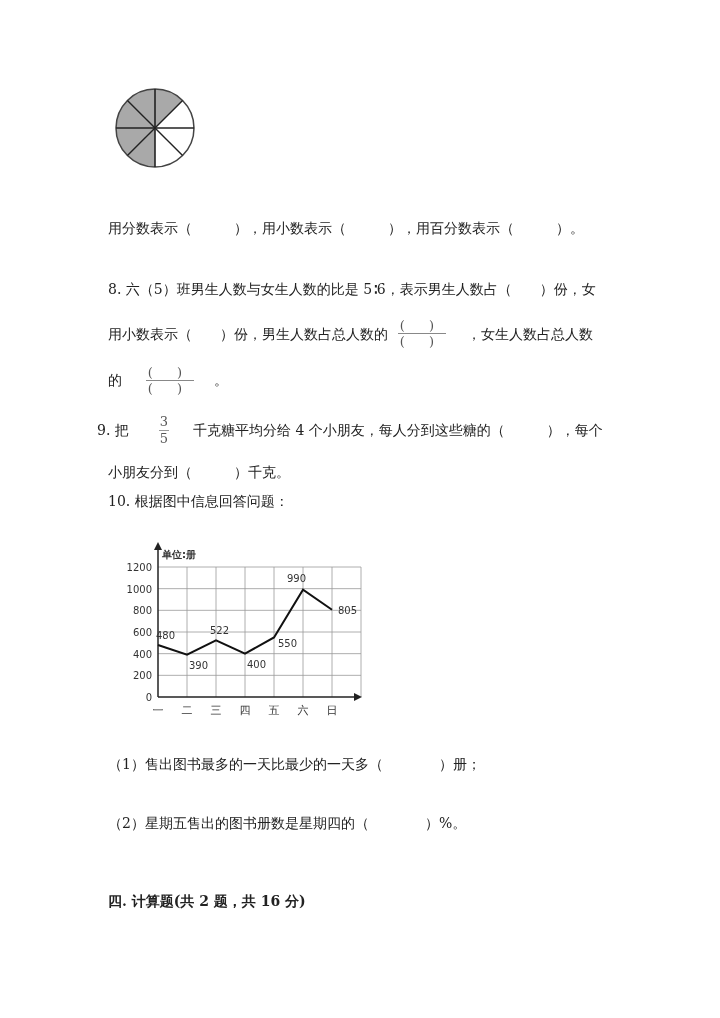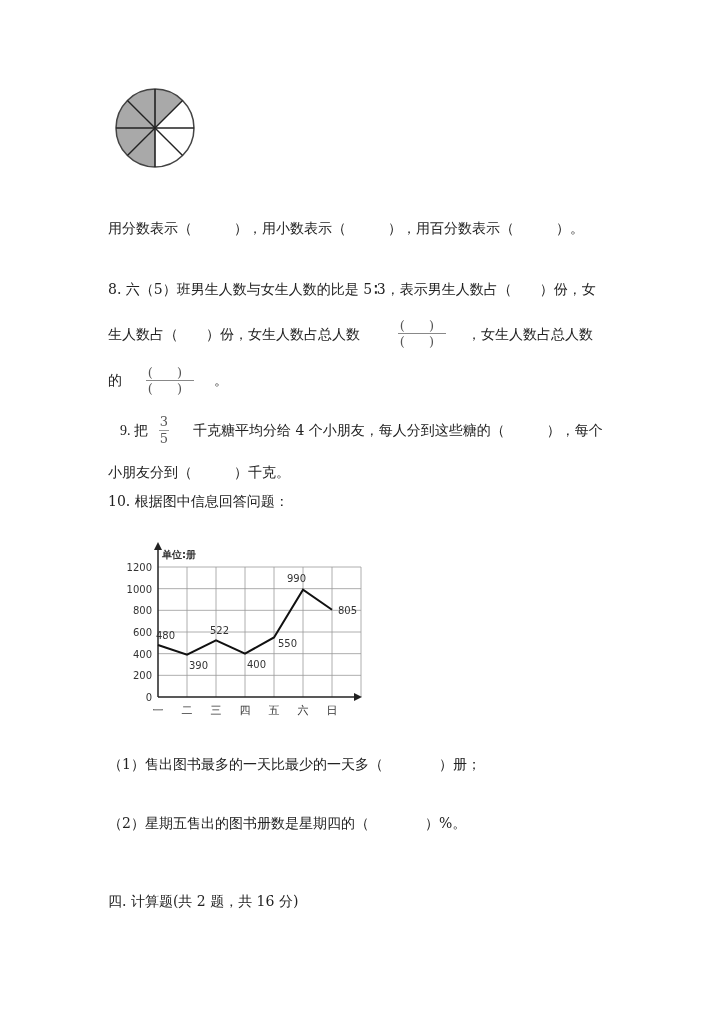--- a/index.html
+++ b/index.html
@@ -4,21 +4,21 @@
 <style>
   html, body { margin:0; padding:0; background:#ffffff; }
   body { width:720px; height:1018px; position:relative; overflow:hidden;
          font-family:"DejaVu Serif","Liberation Serif",serif; color:#222; font-size:14px; }
   .abs { position:absolute; white-space:nowrap; }
   .frac { position:absolute; display:inline-flex; flex-direction:column; align-items:center; font-size:13px; line-height:15px; color:#555; }
   .frac .bar { width:48px; border-top:1px solid #888; }
   .frac .num, .frac .den { letter-spacing:10px; }
   .frac35 { position:absolute; display:flex; flex-direction:column; align-items:center; font-size:13px; line-height:16px; color:#555; }
   .frac35 .bar { width:10px; border-top:1px solid #999; }
-  .bold { font-weight:normal; }
+  .bold { font-weight:bold; }
   svg text { font-family:"DejaVu Sans","Liberation Sans",sans-serif; }
 </style>
 </head>
 <body>
 
 <svg class="abs" style="left:113px;top:86px;" width="84" height="84" viewBox="0 0 84 84">
   <g transform="translate(42,42)">
 
     <path d="M0,0 L0,-39 A39,39 0 0 1 27.58,-27.58 Z" fill="#a9a9a9"></path>
     <path d="M0,0 L0,-39 A39,39 0 0 0 -27.58,-27.58 Z" fill="#a9a9a9"></path>
@@ -28,37 +28,37 @@
     <circle cx="0" cy="0" r="39" fill="none" stroke="#444" stroke-width="1.5"></circle>
     <line x1="0" y1="-39" x2="0" y2="39" stroke="#222" stroke-width="1.6"></line>
     <line x1="-39" y1="0" x2="39" y2="0" stroke="#222" stroke-width="1.6"></line>
     <line x1="-27.58" y1="-27.58" x2="27.58" y2="27.58" stroke="#222" stroke-width="1.4"></line>
     <line x1="27.58" y1="-27.58" x2="-27.58" y2="27.58" stroke="#222" stroke-width="1.4"></line>
   </g>
 </svg>
 
 <div class="abs" style="left:108px;top:220px;">用分数表示（　　　），用小数表示（　　　），用百分数表示（　　　）。</div>
 
-<div class="abs" style="left:108px;top:281px;">8. 六（5）班男生人数与女生人数的比是 5∶3，表示男生人数占（　　）份，女</div>
-<div class="abs" style="left:108px;top:326px;">生人数占（　　）份，女生人数占总人数</div>
+<div class="abs" style="left:108px;top:281px;">8. 六（5）班男生人数与女生人数的比是 5∶6，表示男生人数占（　　）份，女</div>
+<div class="abs" style="left:108px;top:326px;">用小数表示（　　）份，男生人数占总人数的</div>
 <div class="frac" style="left:398px;top:318px;">
   <span class="num">( )</span>
   <span class="bar"></span>
   <span class="den">( )</span>
 </div>
 <div class="abs" style="left:467px;top:326px;">，女生人数占总人数</div>
 <div class="abs" style="left:108px;top:372px;">的</div>
 <div class="frac" style="left:146px;top:365px;">
   <span class="num">( )</span>
   <span class="bar"></span>
   <span class="den">( )</span>
 </div>
 <div class="abs" style="left:214px;top:372px;">。</div>
 
-<div class="abs" style="left:120px;top:422px;font-family:Liberation Serif, serif;">9. 把</div>
+<div class="abs" style="left:97px;top:422px;">9. 把</div>
 <div class="frac35" style="left:159px;top:414px;">
   <span>3</span>
   <span class="bar"></span>
   <span>5</span>
 </div>
 <div class="abs" style="left:193px;top:422px;">千克糖平均分给 4 个小朋友，每人分到这些糖的（　　　），每个</div>
 <div class="abs" style="left:108px;top:456px;margin-top:8px;">小朋友分到（　　　）千克。</div>
 
 <div class="abs" style="left:108px;top:493px;">10. 根据图中信息回答问题：</div>
 

